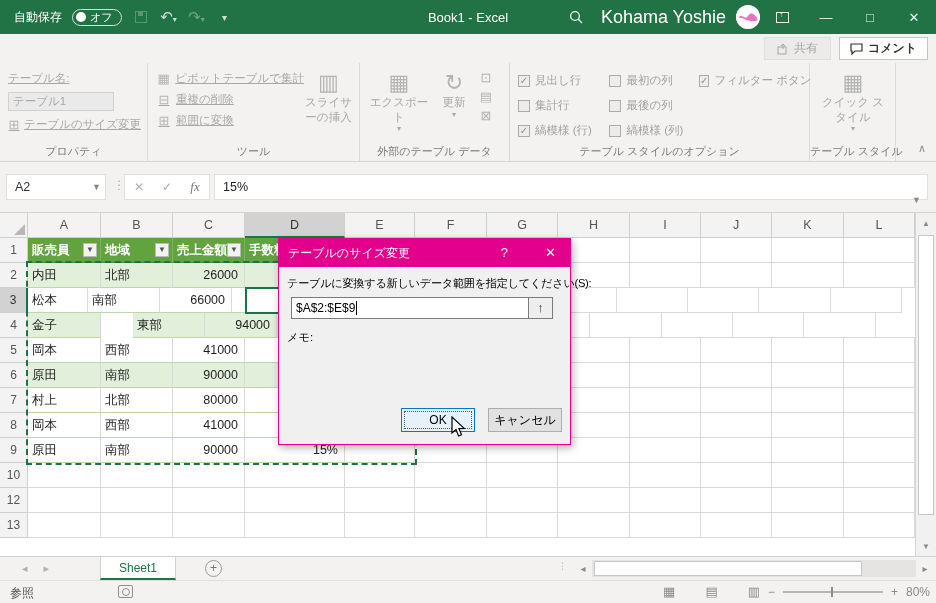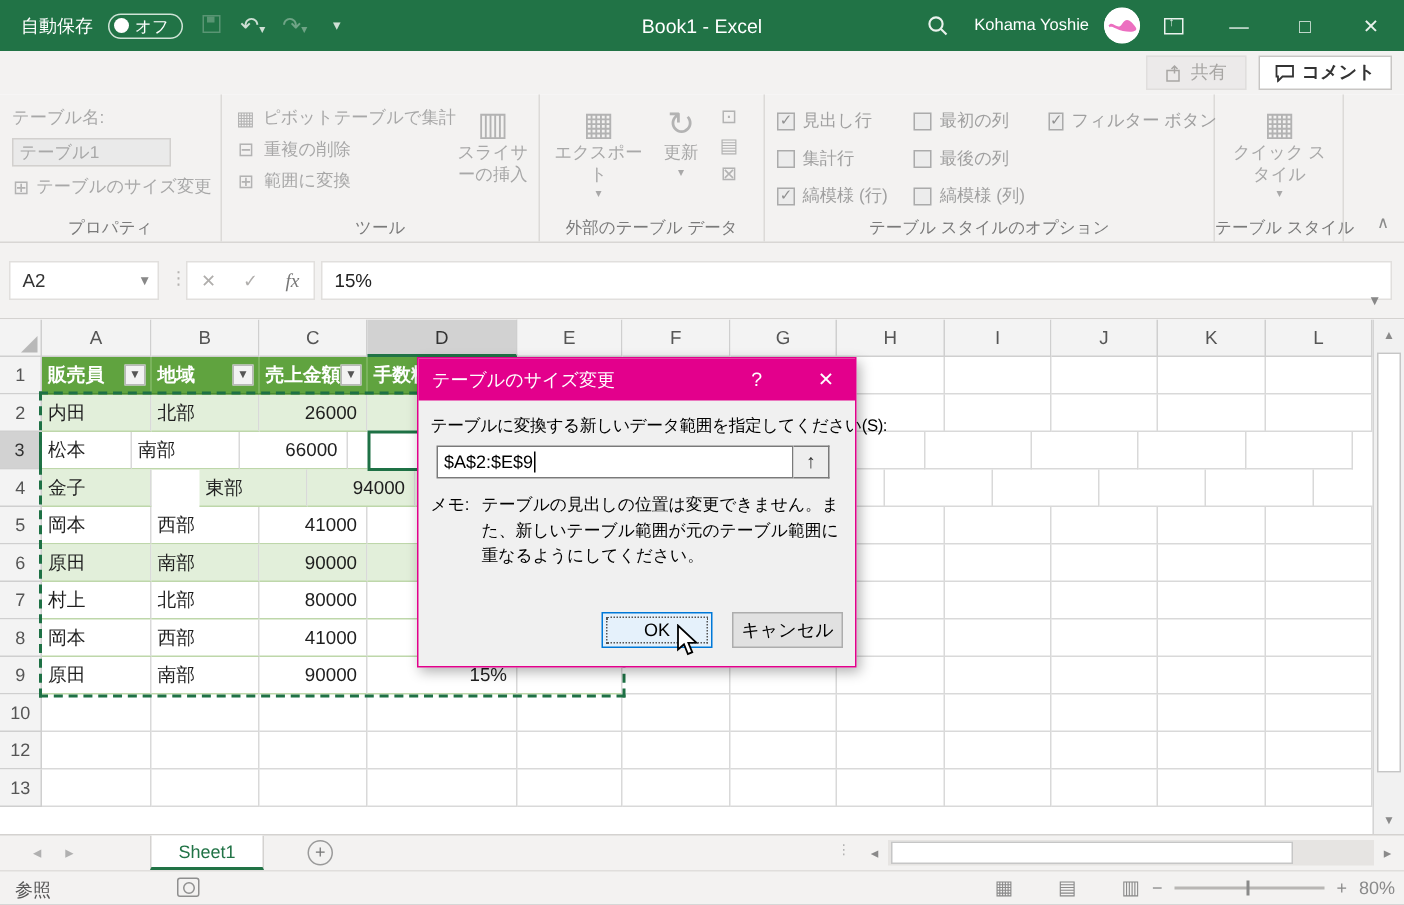--- a/index.html
+++ b/index.html
@@ -10,41 +10,41 @@
   .titlebar { position:absolute; left:0; top:0; width:936px; height:34px; background:#217346; color:#fff; font-size:12px; }
   .titlebar .left { position:absolute; left:14px; top:0; height:34px; display:flex; align-items:center; gap:10px; }
   .autosave-pill { display:flex; align-items:center; gap:4px; border:1px solid #cfe3d6; border-radius:9px; padding:1px 8px 1px 3px; height:17px; font-size:11px; }
   .autosave-dot { width:10px; height:10px; border-radius:50%; background:#fff; }
   .qat-icon { font-size:15px; color:#cfe0d5; width:18px; text-align:center; }
   .qat-icon.dim { opacity:.45; }
   .save-glyph { width:12px; height:12px; border:1.5px solid #9dbfab; position:relative; display:inline-block; }
   .save-glyph::after { content:""; position:absolute; left:2px; top:0; width:5px; height:4px; background:#9dbfab; }
   .title-center { position:absolute; left:0; right:0; top:0; height:34px; display:flex; align-items:center; justify-content:center; font-size:13px; pointer-events:none; }
   .titlebar .right { position:absolute; right:0; top:0; height:34px; display:flex; align-items:center; }
-  .user-name { font-size:11px; margin:0 10px; }
+  .user-name { font-size:18px; margin:0 10px; }
   .avatar { width:24px; height:24px; border-radius:50%; background:#fff; overflow:hidden; display:flex; align-items:center; justify-content:center; }
   .win-btn { width:44px; height:34px; display:flex; align-items:center; justify-content:center; font-size:13px; color:#eaf2ed; }
   .ribopt-box { width:13px; height:11px; border:1px solid #eaf2ed; position:relative; }
   .ribopt-box::after { content:"↑"; position:absolute; left:2.5px; top:-3px; font-size:8px; }
 
   
   .tabrow { position:absolute; left:0; top:34px; width:936px; height:29px; background:#f3f2f1; display:flex; align-items:center; font-size:12.5px; color:#444; }
   .rtab { padding:0 13px; height:29px; display:flex; align-items:center; position:relative; white-space:nowrap; }
   .rtab.active { color:#217346; font-weight:bold; }
   .rtab.active::after { content:""; position:absolute; left:10px; right:10px; bottom:0; height:3px; background:#217346; }
   .tab-actions { position:absolute; right:8px; top:3px; display:flex; gap:8px; }
   .share-btn { background:#eceaea; color:#a8a6a4; border:1px solid #e0dedd; padding:2px 12px; font-size:12px; display:flex; gap:5px; align-items:center; height:23px; }
   .comment-btn { background:#fff; color:#333; border:1px solid #c8c6c4; padding:2px 10px; font-size:12px; font-weight:bold; display:flex; gap:5px; align-items:center; height:23px; }
 
   
   .ribbon { position:absolute; left:0; top:63px; width:936px; height:99px; background:#f3f2f1; border-bottom:1px solid #d8d6d4; display:flex; }
   .rgroup { position:relative; height:98px; border-right:1px solid #dcdad8; padding:5px 6px 16px 8px; }
   .glabel { position:absolute; bottom:2px; left:0; right:0; text-align:center; font-size:11px; color:#7a7a7a; white-space:nowrap; }
   .ghost-input { width:106px; height:19px; background:#eaeaea; border:1px solid #d2d0ce; color:#a8a8a8; font-size:11.5px; padding:1px 4px; margin:3px 0; }
-  .small-cmd { display:flex; align-items:center; gap:4px; font-size:11.5px; color:#a8a8a8; height:21px; white-space:nowrap; }
+  .small-cmd { display:flex; align-items:center; gap:4px; font-size:11.5px; color:#a8a8a8; height:21px; white-space:nowrap;text-decoration:underline; }
   .gicon { color:#b3b3b3; font-size:13px; width:16px; text-align:center; }
   .bigbtn { display:flex; flex-direction:column; align-items:center; justify-content:flex-start; font-size:11.5px; color:#a8a8a8; text-align:center; padding-top:3px; line-height:1.25; }
   .bigicon { font-size:22px; color:#b3b3b3; line-height:1.1; }
   .cbrow { display:flex; align-items:center; gap:5px; height:25px; font-size:11.5px; color:#a0a0a0; white-space:nowrap; }
   .cbbox { width:12px; height:12px; border:1px solid #ababab; background:#ececec; font-size:10px; line-height:10px; text-align:center; color:#8f8f8f; }
   .chevron-min { position:absolute; right:10px; bottom:6px; color:#8a8a8a; font-size:11px; }
 
   
   .formula-row { position:absolute; left:0; top:162px; width:936px; height:51px; background:#f3f2f1; border-bottom:1px solid #d4d2d0; }
   .name-box { position:absolute; left:6px; top:12px; width:100px; height:26px; background:#fff; border:1px solid #e1dfdd; font-size:12.5px; color:#333; display:flex; align-items:center; padding-left:8px; }
@@ -537,21 +537,20 @@
     <div class="dlg-prompt">テーブルに変換する新しいデータ範囲を指定してください(S):</div>
     <div class="dlg-inputrow">
       <div class="dlg-input">
         <span>$A$2:$E$9</span>
           <span class="caret"></span>
       </div>
       <div class="range-btn">↑</div>
     </div>
     <div class="dlg-note">
       <span class="nlabel">メモ:</span>
-      <span>テーブルの見出しの位置は変更できません。また、新しいテーブル範囲が元のテーブル範囲に重なるようにしてください。</span>
     </div>
     <div class="dlg-buttons">
       <div class="btn ok">OK</div>
       <div class="btn cancel">キャンセル</div>
     </div>
   </div>
 
   <div class="cursor">
     <svg width="20" height="22" viewBox="0 0 20 22">
         <path d="M2 1 L2 17 L6 13.5 L8.6 20 L11.5 18.8 L8.9 12.6 L14.2 12.4 Z" fill="#fff" stroke="#000" stroke-width="1.2"></path>

